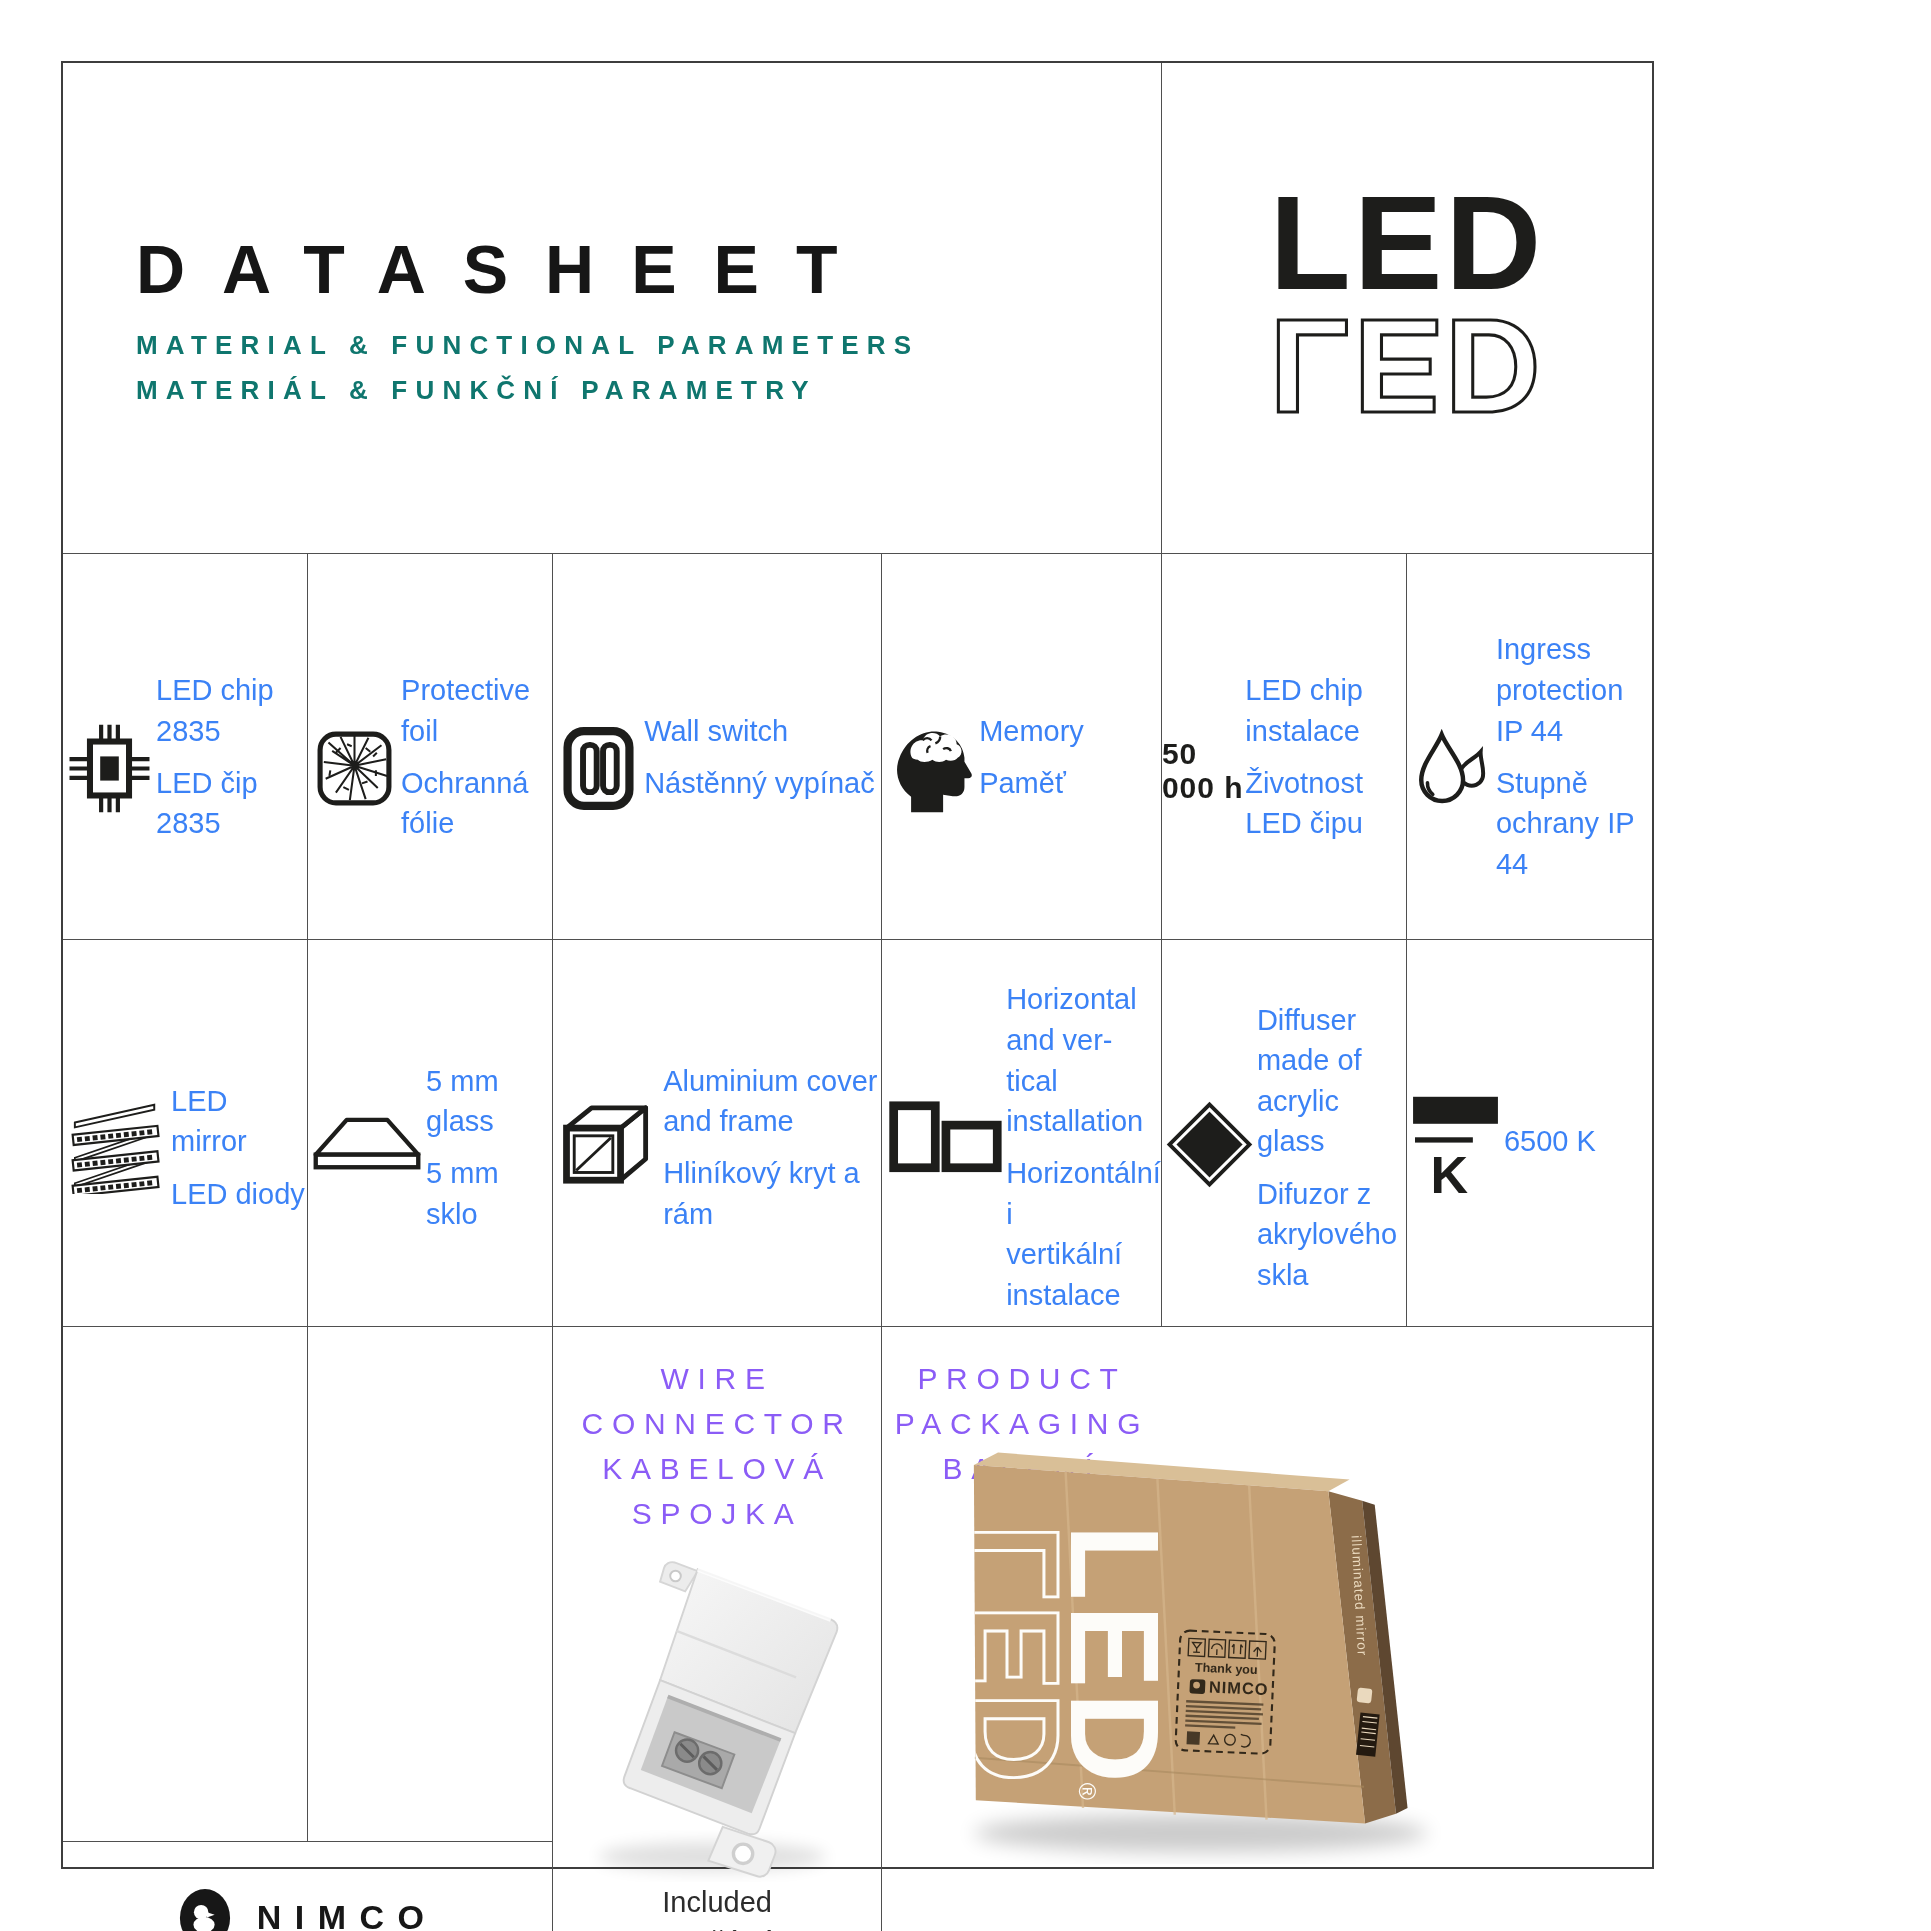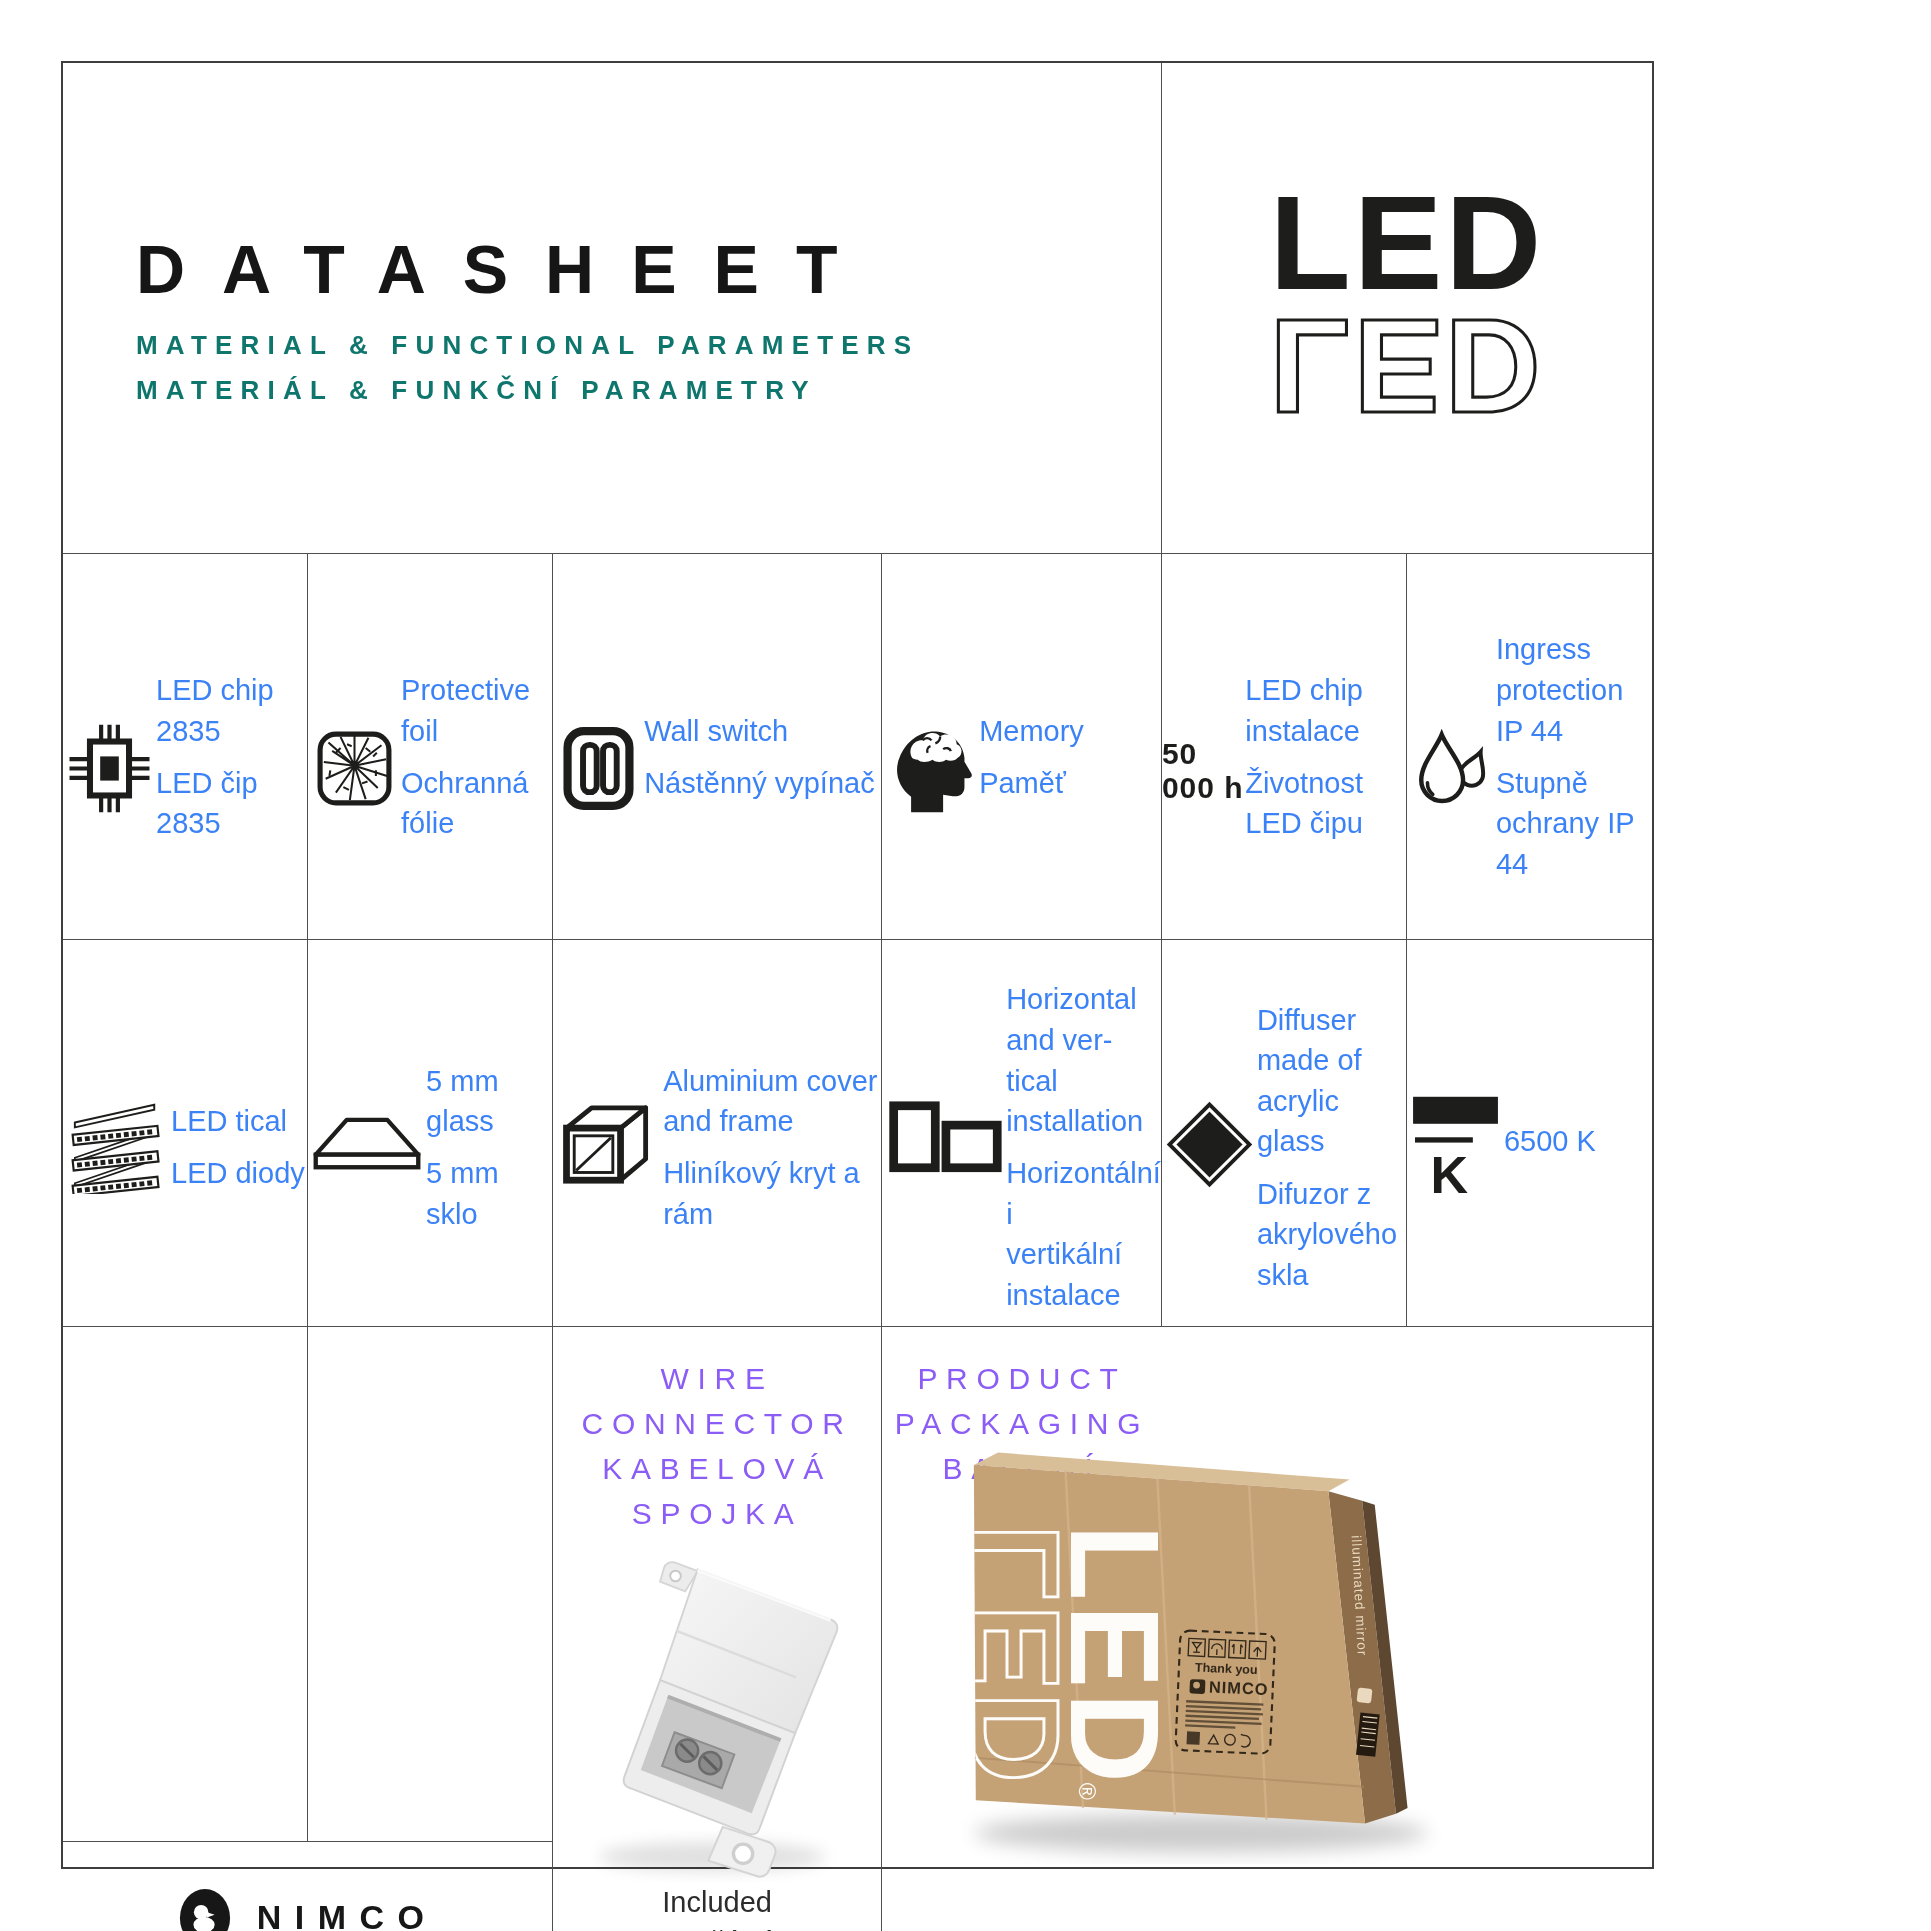--- a/index.html
+++ b/index.html
@@ -219,21 +219,21 @@
                 <rect x="54" y="90" width="5" height="5"></rect>
                 <rect x="62" y="90" width="5" height="5"></rect>
                 <rect x="70" y="90" width="5" height="5"></rect>
                 <rect x="78" y="90" width="5" height="5"></rect>
                 <rect x="86" y="90" width="5" height="5"></rect>
           </g>
         </g>
       </svg></span>
     </div>
     <div class="labels">
-      <div class="label-en">LED tical</div>
+      <div class="label-en">LED mirror</div>
       <div class="label-cz">LED diody</div>
     </div>
   </div>
 
   <div class="cell row2 bR bB">
     <div class="icon-box">
         <span>
       <svg width="118" height="70" viewBox="0 0 122 72" fill="#fff" stroke="#1d1d1b">
         <polygon points="40,10 82,10 114,46 8,46" stroke-width="4.5" stroke-linejoin="round"></polygon>
         <rect x="8" y="46" width="106" height="13" stroke-width="4.5"></rect>

